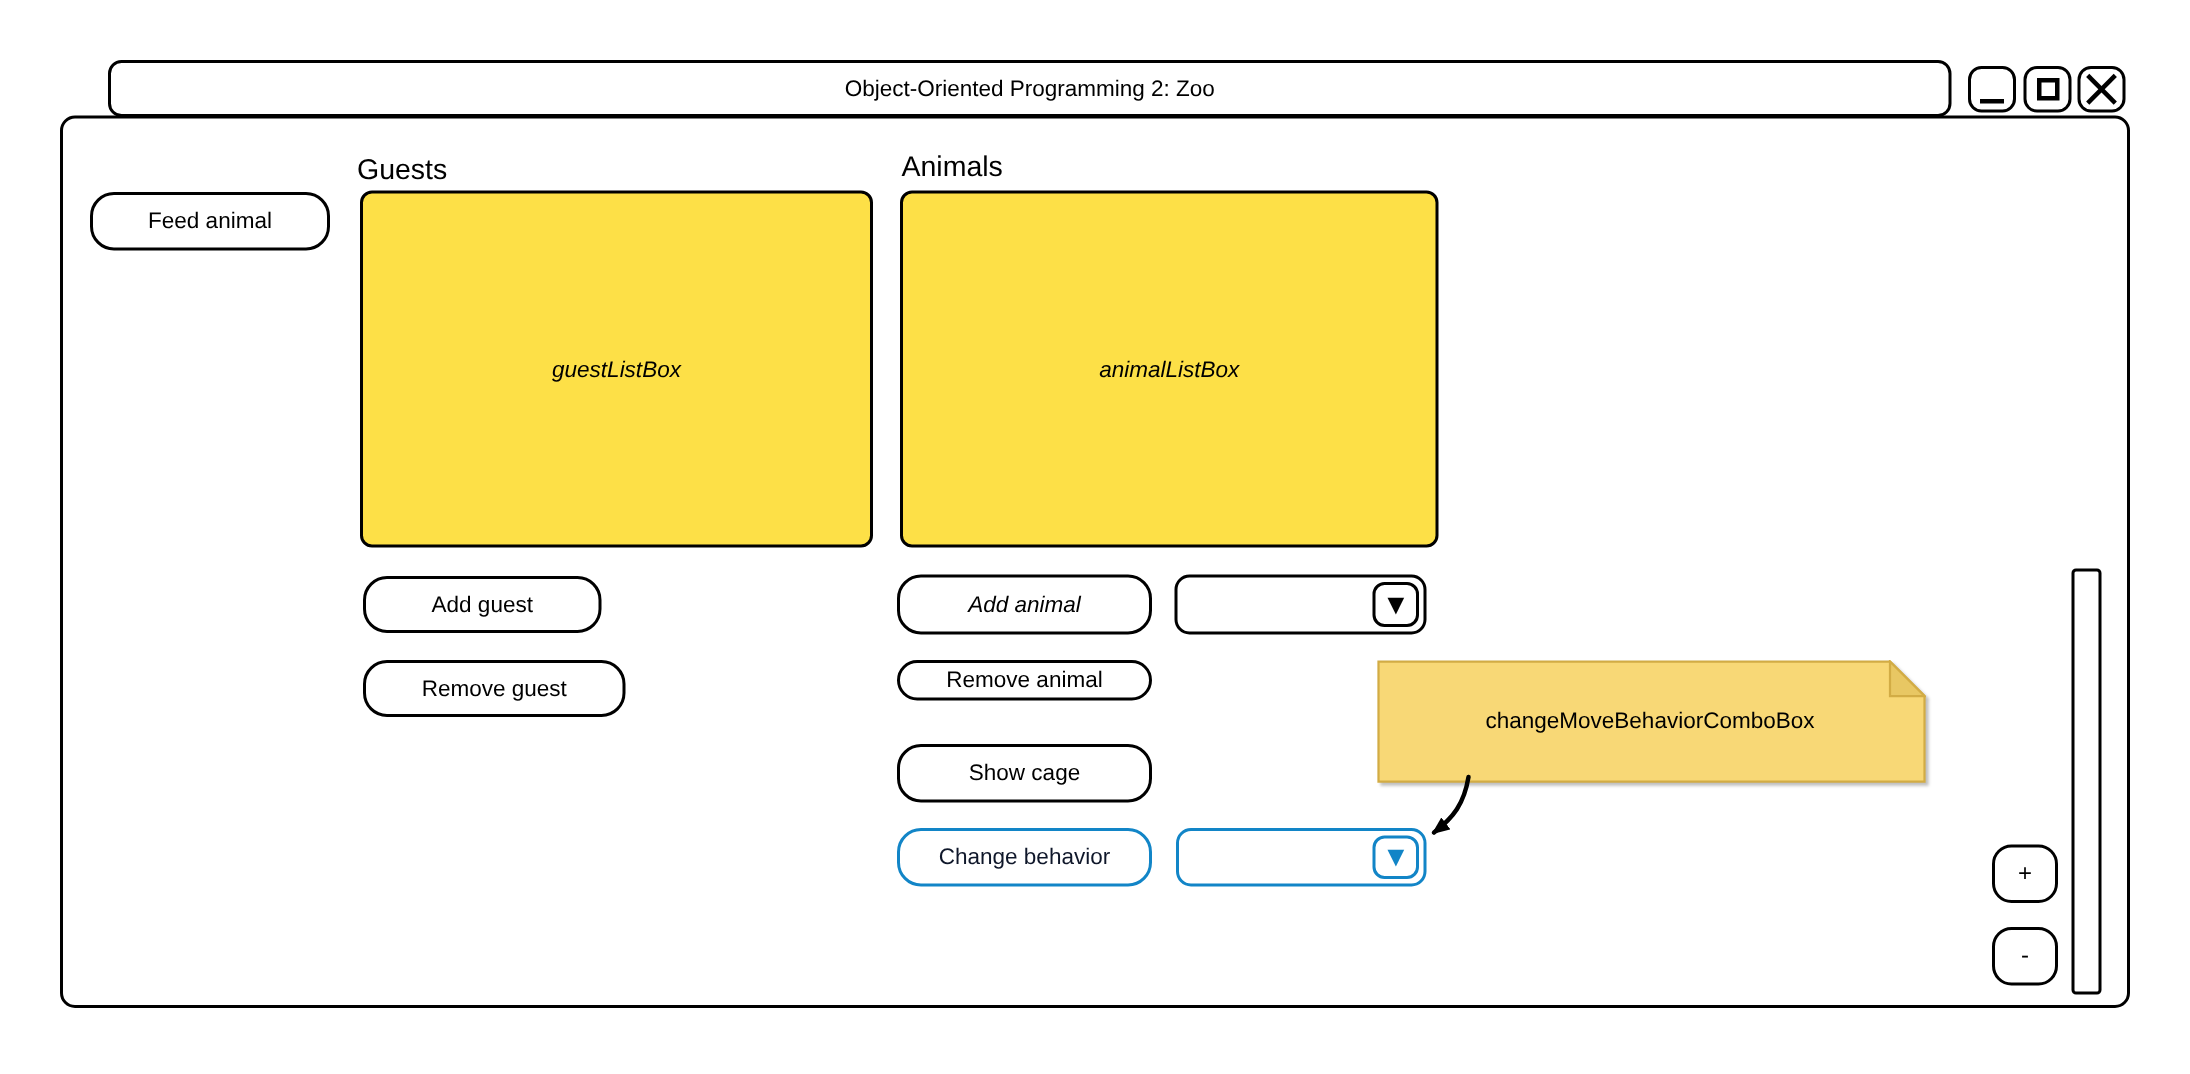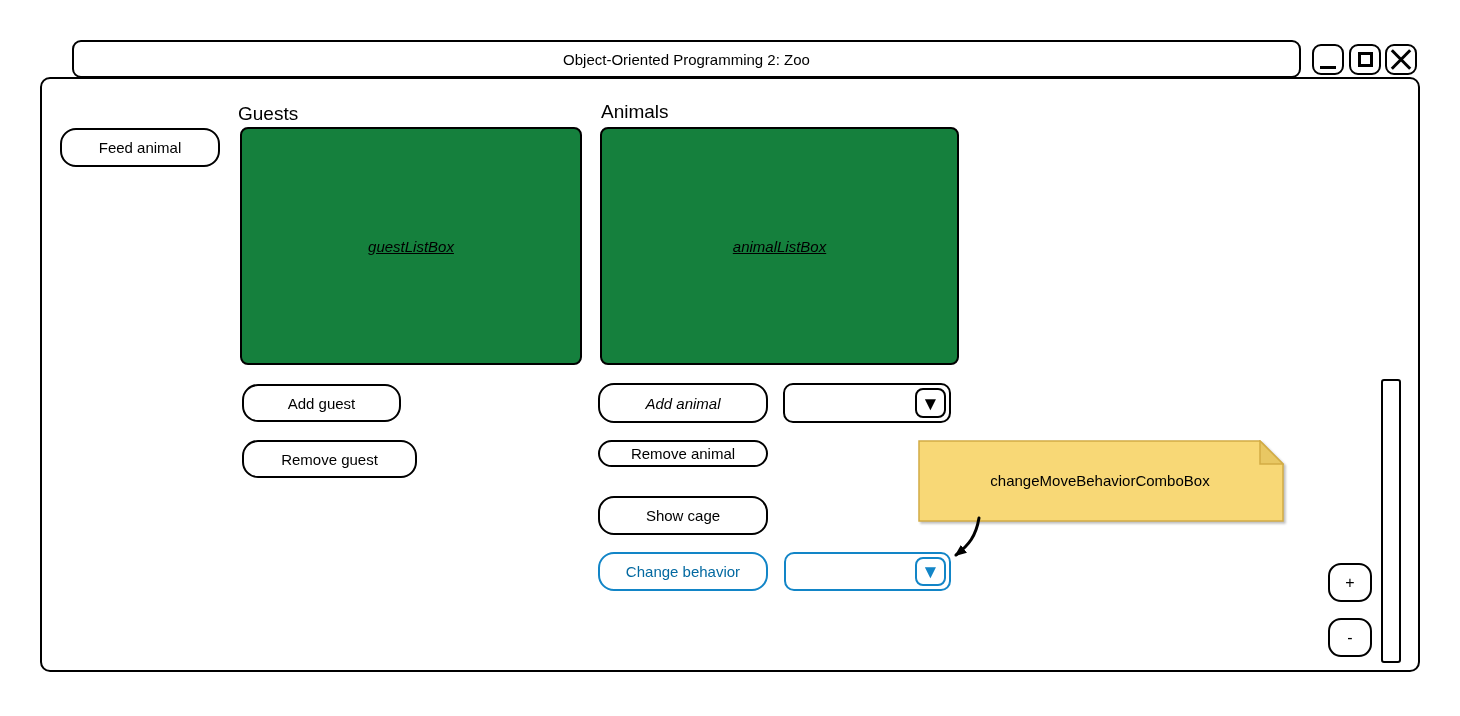--- a/index.html
+++ b/index.html
@@ -46,26 +46,26 @@
     background: #fff; border: 2px solid #000; border-radius: 10px;
     z-index: 1;
   }
 
   
   .btn {
     background: #fff; border: 2px solid #000; border-radius: 16px;
     display: flex; align-items: center; justify-content: center;
     font-size: 15px; cursor: pointer; z-index: 4;
   }
-  .btn.blue { border-color: #1285C7; color: #0369a1; }
+  .btn.blue { border-color: #1285C7; color: #0f172a; }
   .label { font-size: 19px; z-index: 4; }
   .listbox {
-    background: #15803d; border: 2px solid #000; border-radius: 8px;
+    background: #fde047; border: 2px solid #000; border-radius: 8px;
     display: flex; align-items: center; justify-content: center;
-    z-index: 4; cursor: default; text-decoration: underline;
+    z-index: 4; cursor: default;
   }
   .listbox .ph { font-style: italic; font-size: 15px; }
   .combo {
     background: #fff; border: 2px solid #000; border-radius: 10px;
     z-index: 4; cursor: pointer;
   }
   .combo .dd {
     position: absolute; right: 3px; top: 3px; bottom: 3px; width: 31px;
     border: 2px solid #000; border-radius: 8px;
     display: flex; align-items: center; justify-content: center;

